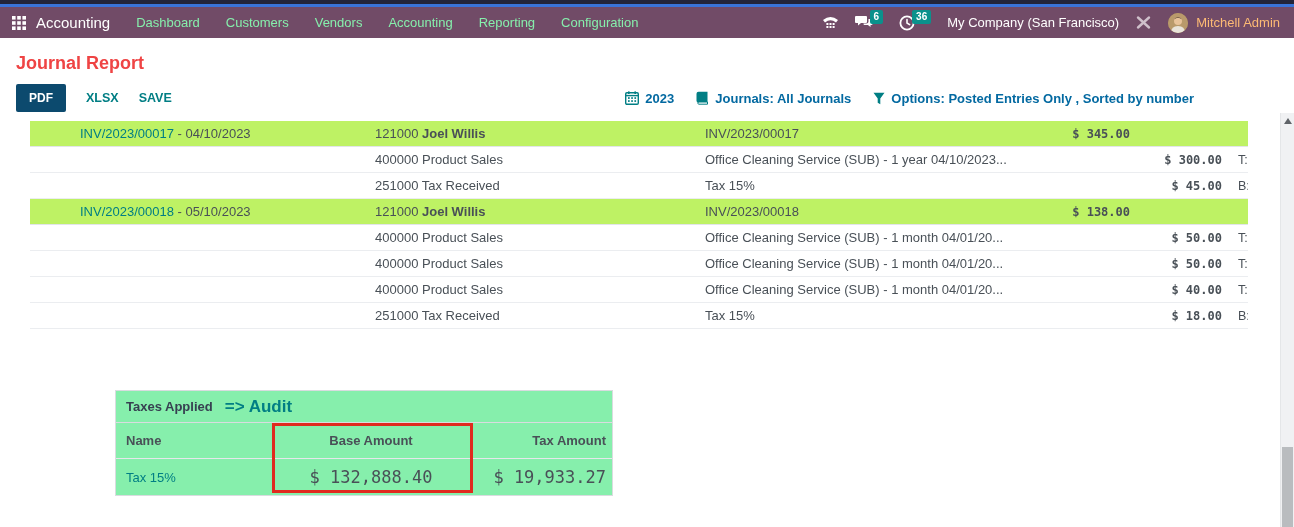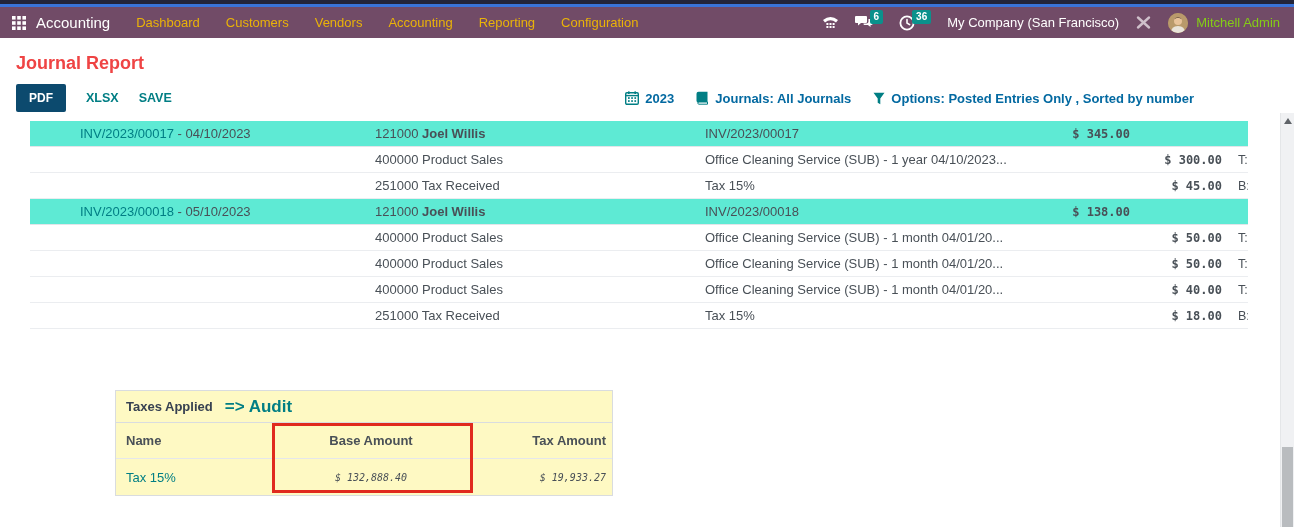--- a/index.html
+++ b/index.html
@@ -10,76 +10,76 @@
   .topstrip { height:4px; background:#23253a; }
   .blueline { height:3px; background:#3a74d8; }
 
   
   .navbar { height:31px; background:#714B67; display:flex; align-items:center;
     justify-content:space-between; padding:0 14px 0 12px; color:#fff; }
   .nav-left { display:flex; align-items:center; gap:12px; }
   .nav-brand-wrap { display:flex; align-items:center; gap:10px; margin-right:14px; }
   .nav-brand { font-size:15px; font-weight:500; color:#fff; }
   .nav-menu { display:flex; align-items:center; gap:26px; }
-  .nav-item { font-size:13px; color:#eab308; cursor:pointer; }
+  .nav-item { font-size:13px; color:#86efac; cursor:pointer; }
   .nav-right { display:flex; align-items:center; gap:16px; }
   .icon-btn { display:flex; align-items:flex-start; cursor:pointer; }
   .badge { background:#0b918c; color:#fff; font-size:10px; line-height:12px;
     padding:1px 4px; border-radius:2px; margin-left:-3px; margin-top:-5px; font-weight:bold; }
   .nav-company { font-size:13px; color:#fff; cursor:pointer; }
   .nav-user { display:flex; align-items:center; gap:8px; cursor:pointer; }
-  .nav-username { font-size:13px; color:#84cc16; }
+  .nav-username { font-size:13px; color:#fdba74; }
   .avatar { width:20px; height:20px; border-radius:50%; overflow:hidden; background:#9b7a56; }
 
   
   .page-title { font-size:18px; font-weight:700; color:#ef4444; margin:15px 0 0 16px; }
   .toolbar { display:flex; align-items:center; justify-content:space-between;
     margin:10px 0 0 16px; height:28px; }
   .toolbar-left { display:flex; align-items:center; gap:20px; }
   .btn-pdf { background:#0c4a6e; color:#fff; border:none; font-weight:700; font-size:12px;
     padding:7px 13px; border-radius:2px; cursor:pointer; font-family:"Liberation Sans",sans-serif; }
   .btn-flat { background:none; border:none; color:#017E84; font-weight:700; font-size:12.5px;
     cursor:pointer; font-family:"Liberation Sans",sans-serif; }
   .filters { display:flex; align-items:center; gap:22px; margin-right:100px; }
   .filter-item { display:flex; align-items:center; gap:6px; color:#0369a1;
     font-size:13px; font-weight:700; cursor:pointer; }
 
   
   .report { margin:9px 0 0 30px; width:1218px; }
   .jrow { display:grid; grid-template-columns:345px 330px 305px 120px 95px 1fr;
     height:26px; align-items:center; border-bottom:1px solid #ebedf0;
     font-size:13px; color:#495057; overflow:hidden; }
-  .jrow.entry { background:#5eead4; border-bottom:1px solid #e2e5e9; }
+  .jrow.entry { background:#bef264; border-bottom:1px solid #e2e5e9; }
   .c-ref { padding-left:50px; white-space:nowrap; }
   .ref-link { color:#017E84; text-decoration:none; cursor:pointer; }
   .c-acc { white-space:nowrap; }
   .entry .acc-name { font-weight:700; }
   .c-label { white-space:nowrap; overflow:hidden; }
   .c-debit, .c-credit { font-family:"DejaVu Sans Mono", monospace; font-weight:700;
     font-size:12px; text-align:right; white-space:nowrap; }
   .c-credit { padding-right:3px; }
   .c-extra { padding-left:13px; white-space:nowrap; overflow:hidden; font-size:12.5px; }
   .load-more { height:25px; display:flex; align-items:center; justify-content:center;
     font-size:13px; color:#495057; border-bottom:1px solid #ebedf0; cursor:pointer; }
 
   
   .tax-card { position:absolute; left:115px; top:390px; width:498px;
-    border:1px solid #d9dcdf; background:#fef9c3; }
+    border:1px solid #d9dcdf; background:#86efac; }
   .tax-title-row { height:32px; display:flex; align-items:center; gap:12px;
     padding:0 10px; border-bottom:1px solid #d9dcdf; }
   .tax-title { font-size:13px; font-weight:700; color:#374151; }
   .tax-audit { font-size:17px; font-weight:700; color:#017E84; text-decoration:none; cursor:pointer; }
   .tax-head, .tax-row { display:grid; grid-template-columns:170px 170px 156px;
     height:36px; align-items:center; font-size:13px; }
   .tax-head { font-weight:700; color:#495057; border-bottom:1px solid #e5e7eb; }
   .th-name, .td-name { padding-left:10px; }
   .th-base, .td-base { text-align:center; }
   .th-tax, .td-tax { text-align:right; padding-right:6px; }
   .td-name { color:#017E84; cursor:pointer; }
-  .td-base, .td-tax { font-family:"DejaVu Sans Mono", monospace; font-size:10px; color:#495057;font-style:italic; }
+  .td-base, .td-tax { font-family:"DejaVu Sans Mono", monospace; font-size:17px; color:#495057; }
 
   
   .red-box { position:absolute; left:272px; top:423px; width:201px; height:70px;
     border:3px solid #e02a1e; pointer-events:none; }
 
   
   .scrollbar { position:absolute; right:0; top:113px; width:14px; height:414px;
     background:#f0f1f3; border-left:1px solid #e4e6e8; }
   .sb-up { position:absolute; top:5px; left:3px; width:0; height:0;
     border-left:4px solid transparent; border-right:4px solid transparent;

